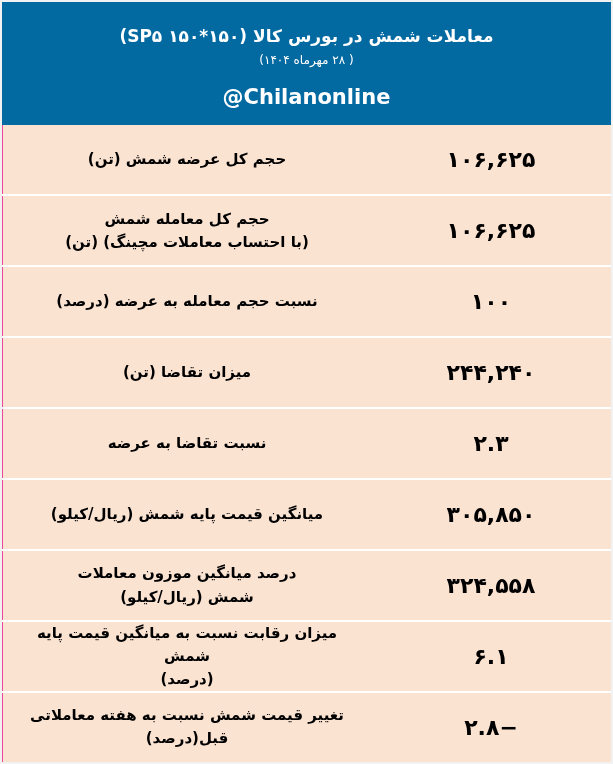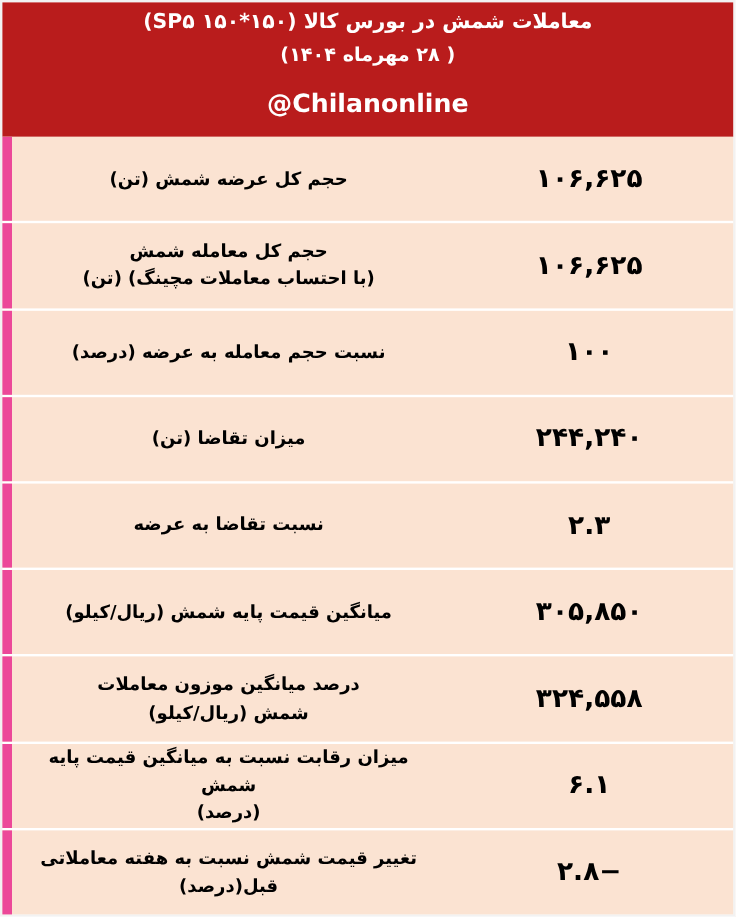--- a/index.html
+++ b/index.html
@@ -17,36 +17,36 @@
   .sheet {
     width: 613px;
     height: 764px;
     box-sizing: border-box;
     display: flex;
     flex-direction: column;
     border: 2px solid #f2f2f2;
   }
   
   .header {
-    background: #b91c1c;
+    background: #0369a1;
     color: #ffffff;
     text-align: center;
-    padding: 4px 8px 12px 8px;
+    padding: 22px 8px 12px 8px;
     box-sizing: border-box;
     flex: 0 0 auto;
   }
   .header-line1 {
     font-size: 17px;
     font-weight: bold;
     line-height: 1.5;
     direction: rtl;
   }
   .header-line2 {
-    font-size: 16px;
-    font-weight: bold;
+    font-size: 12px;
+    font-weight: normal;
     line-height: 1.7;
     direction: rtl;
   }
   .header-handle {
     font-size: 21px;
     font-weight: bold;
     line-height: 1.5;
     direction: ltr;
     margin-top: 12px;
   }
@@ -72,21 +72,21 @@
     display: flex;
     align-items: center;
     justify-content: center;
     text-align: center;
     padding: 4px 12px;
     box-sizing: border-box;
     font-size: 15px;
     font-weight: bold;
     line-height: 1.55;
     direction: rtl;
-    border-left: 8px solid #ec4899;
+    border-left: 1px solid #ec4899;
   }
   .cell-value {
     flex: 0 0 240px;
     display: flex;
     align-items: center;
     justify-content: center;
     text-align: center;
     padding: 16px 8px;
     box-sizing: border-box;
     font-size: 22px;

